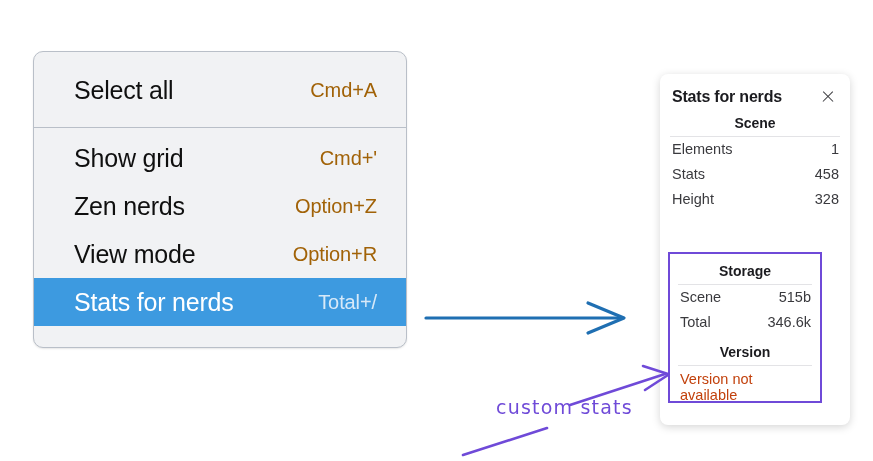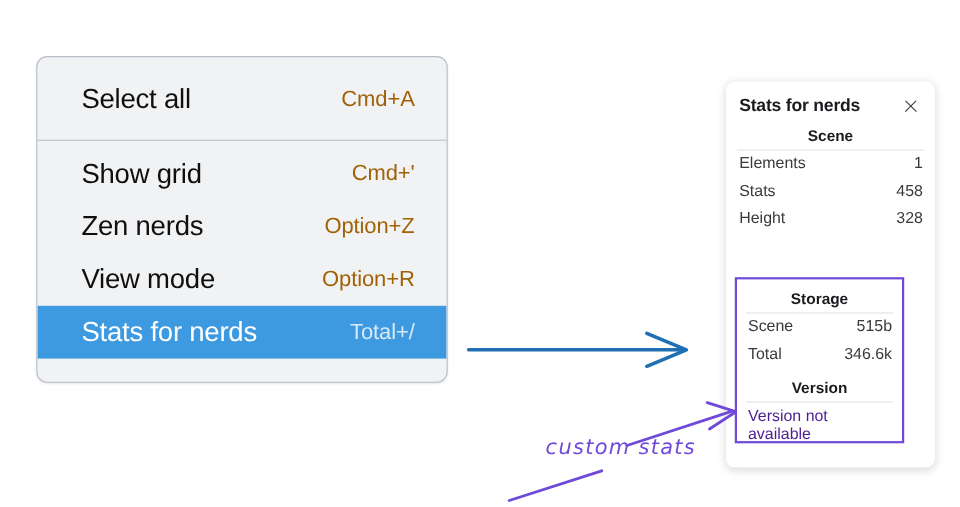--- a/index.html
+++ b/index.html
@@ -133,21 +133,21 @@
     font-size: 14.5px;
     color: #3a3a3e;
     padding: 3px 11px 3px 12px;
     line-height: 19px;
   }
   .stat-row .val {
     font-variant-numeric: tabular-nums;
   }
   .plain-row {
     font-size: 14.5px;
-    color: #4c1d95;
+    color: #c2410c;
     padding: 5px 11px 4px 12px;
   }
 
   #custom-stats-box {
     position: absolute;
     left: 8px;
     top: 178px;
     width: 154px;
     height: 151px;
     border: 2px solid #6f4ad8;
@@ -166,21 +166,20 @@
     height: 461px;
     pointer-events: none;
   }
   .handwriting {
     position: absolute;
     left: 496px;
     top: 396px;
     font-family: "DejaVu Sans", sans-serif;
     font-size: 19px;
     color: #6f4ad8;
-    font-style: italic;
     letter-spacing: 1.2px;
     white-space: nowrap;
   }
 </style>
 </head>
 <body>
 
 <div id="context-menu">
 
   <div class="menu-group first">

